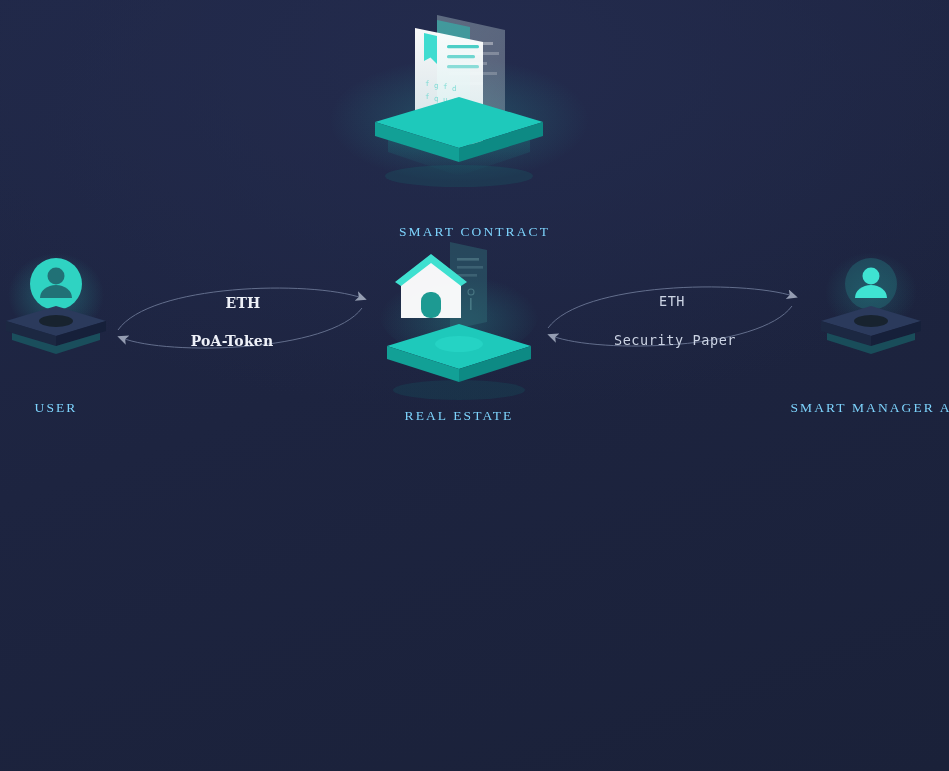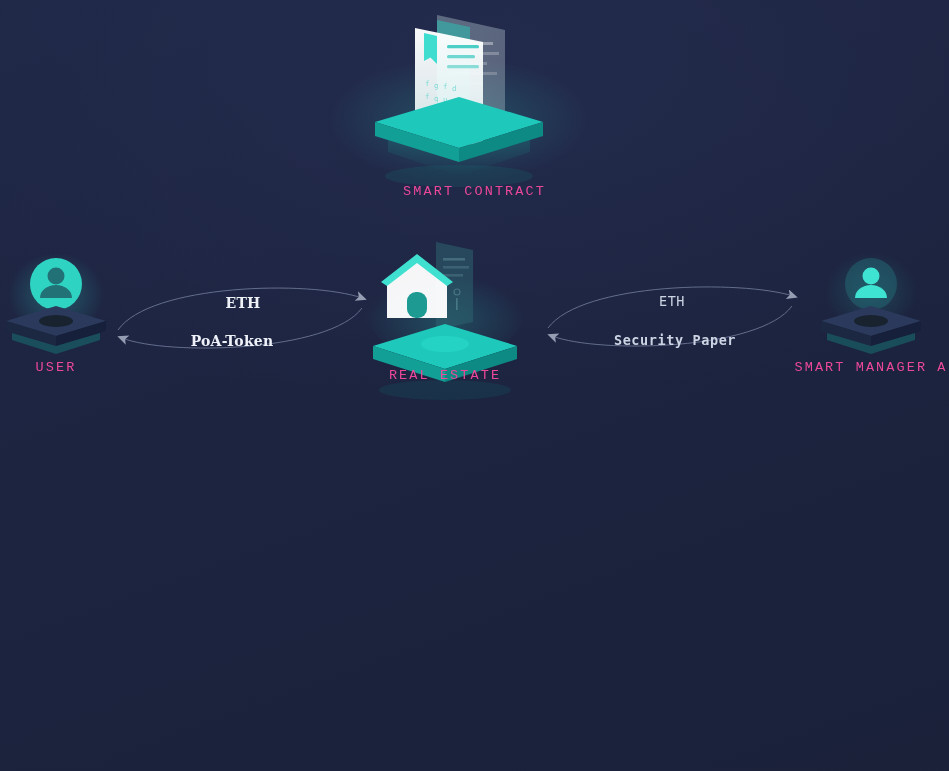--- a/index.html
+++ b/index.html
@@ -13,22 +13,22 @@
     position:relative;
     -webkit-font-smoothing:antialiased;
   }
   .stage{position:absolute;left:0;top:0;width:949px;height:771px;}
   .node{position:absolute;}
 
   
   .caption{
     position:absolute;left:50%;transform:translateX(-50%);
     white-space:nowrap;
-    font-family:Liberation Mono, monospace;
-    font-size:13.5px;letter-spacing:2.1px;color:#ec4899;
+    font-family:Liberation Serif, serif;
+    font-size:13.5px;letter-spacing:2.1px;color:#7dd3fc;margin-top:40px;
   }
 
   
   .flowlabel{
     position:absolute;white-space:nowrap;
     font-family:"DejaVu Sans Mono","Liberation Mono",monospace;
     font-size:13.5px;letter-spacing:0.6px;color:#ccd4e4;
     transform:translate(-50%,-50%);
   }
   .flowlabel.serif{
@@ -146,21 +146,21 @@
 
         <polygon points="56,66 106,81 56,96 6,81" fill="#2b3a5c"></polygon>
         <polygon points="6,81 56,96 56,106 6,91" fill="#1c2842"></polygon>
         <polygon points="106,81 56,96 56,106 106,91" fill="#16203a"></polygon>
         <ellipse cx="56" cy="81" rx="17" ry="6" fill="#18232f"></ellipse>
         <polygon points="56,106 100,93 100,100 56,114 12,100 12,93" fill="#16807c" opacity="0.45"></polygon>
       </svg>
       <div class="caption" style="top:120px;">USER</div>
     </div>
 
-    <div class="node" style="left:361px;top:230px;width:168px;height:160px;text-align:center;">
+    <div class="node" style="left:375px;top:230px;width:168px;height:160px;text-align:center;">
       <svg width="168" height="150" style="position:absolute;left:0;top:0;overflow:visible;">
         <defs>
           <radialGradient id="reGlow" cx="50%" cy="60%" r="50%">
             <stop offset="0%" stop-color="#2ad8c4" stop-opacity="0.22"></stop>
             <stop offset="100%" stop-color="#2ad8c4" stop-opacity="0"></stop>
           </radialGradient>
         </defs>
         <ellipse cx="84" cy="82" rx="80" ry="46" fill="url(#reGlow)"></ellipse>
 
         <g opacity="0.55">
@@ -202,21 +202,21 @@
         <polygon points="106,81 56,96 56,106 106,91" fill="#16203a"></polygon>
         <ellipse cx="56" cy="81" rx="17" ry="6" fill="#18232f"></ellipse>
         <polygon points="56,106 100,93 100,100 56,114 12,100 12,93" fill="#16807c" opacity="0.45"></polygon>
       </svg>
       <div class="caption" style="top:120px;">SMART MANAGER A</div>
     </div>
 
     <div class="flowlabel serif" style="left:243px;top:303px;">ETH</div>
     <div class="flowlabel serif" style="left:232px;top:341px;">PoA-Token</div>
     <div class="flowlabel" style="left:672px;top:301px;">ETH</div>
-    <div class="flowlabel" style="left:675px;top:340px;font-weight:bold;">Security Paper</div>
+    <div class="flowlabel" style="left:675px;top:340px;">Security Paper</div>
   </div>
 
   <div class="node" style="left:0;top:420px;width:949px;height:155px;">
 
     
 
     
 
     
 

